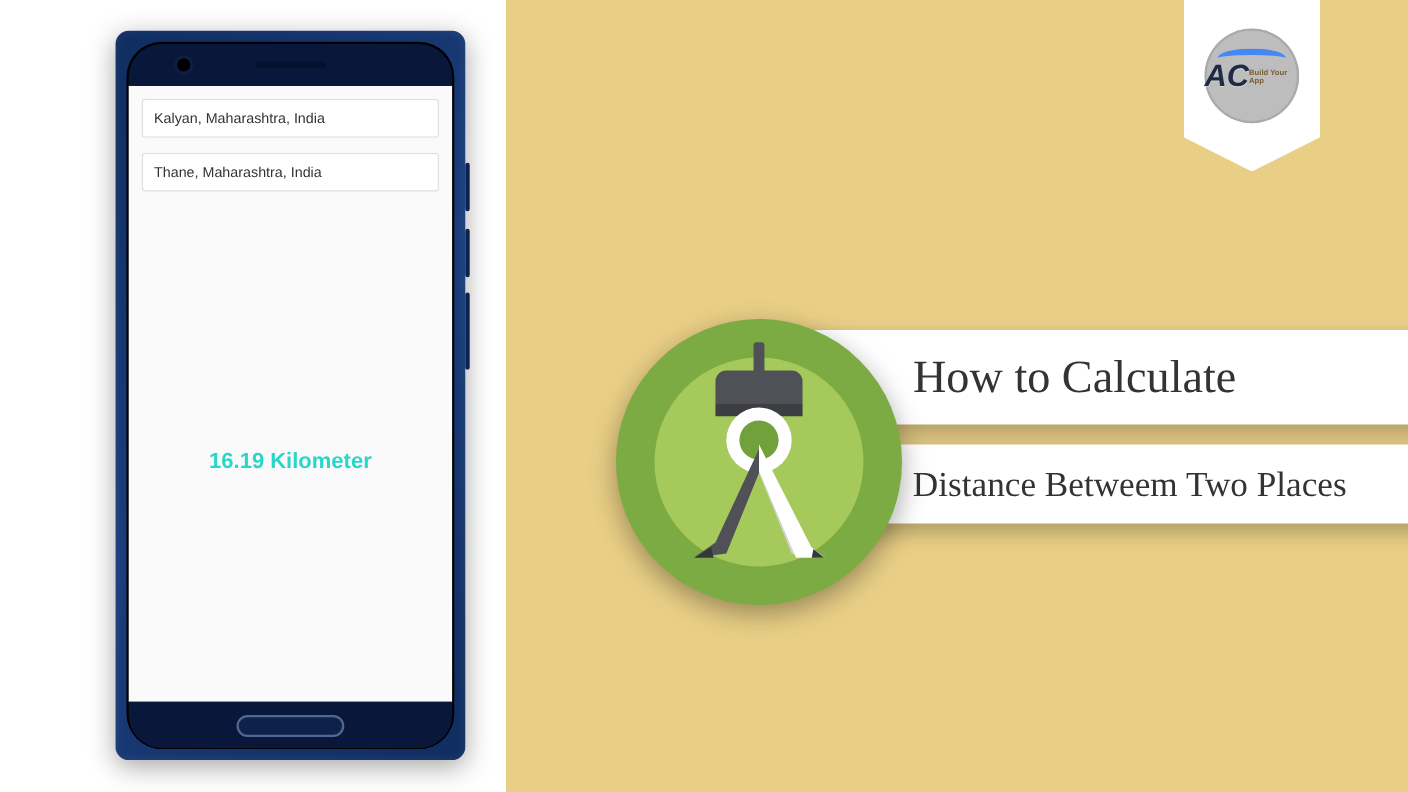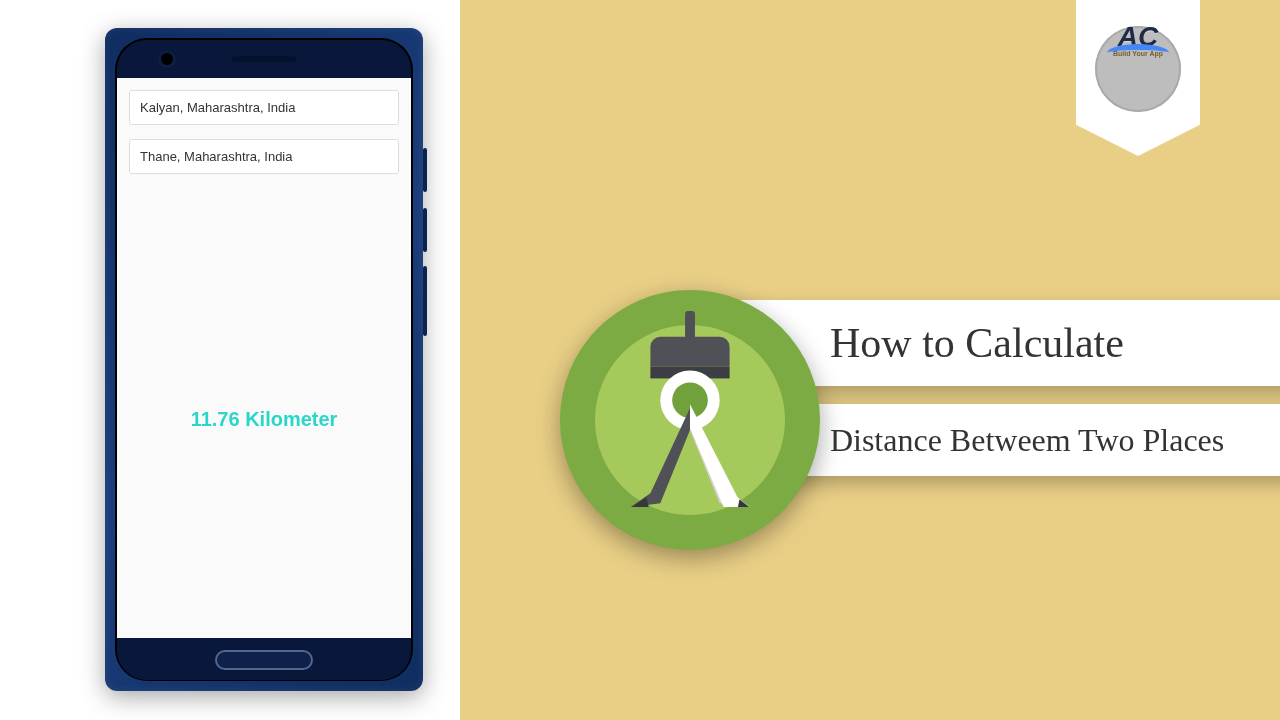--- a/index.html
+++ b/index.html
@@ -96,22 +96,22 @@
     right:80px; top:0;
     width:124px; height:156px;
     background:#fff;
     box-shadow:0 2px 6px rgba(0,0,0,.12);
     clip-path: polygon(0 0, 100% 0, 100% 80%, 50% 100%, 0 80%);
     display:flex; align-items:center; justify-content:center;
   }
   .ribbon-circle{
     width:86px; height:86px; border-radius:50%;
     background:#bdbdbd;
-    display:flex; align-items:center; 
-    flex-direction:column;
+    display:flex; align-items:center; justify-content:center;
+    flex-direction:row;
     box-shadow:inset 0 0 0 2px #aaa;
     position:relative;
     margin-top:-18px;
   }
   .ribbon-logo{
     font-size:28px; font-weight:900; font-style:italic;
     color:#1f2a44;
     line-height:.8;
     text-shadow:0 1px 0 rgba(255,255,255,.4);
   }
@@ -194,21 +194,21 @@
     <div class="side-btn sb2"></div>
     <div class="side-btn sb3"></div>
     <div class="phone-inner">
       <div class="camera-bar">
         <div class="camera-dot"></div>
         <div class="speaker"></div>
       </div>
       <div class="screen">
         <input class="input" type="text" value="Kalyan, Maharashtra, India" style="">
         <input class="input" type="text" value="Thane, Maharashtra, India" style="">
-        <div class="result">11.76 Kilometer</div>
+        <div class="result">16.19 Kilometer</div>
       </div>
       <div class="phone-bottom">
         <div class="home-pill"></div>
       </div>
     </div>
   </div>
 
   <div class="ribbon">
     <div class="ribbon-circle">
       <div class="ribbon-swoosh"></div>

